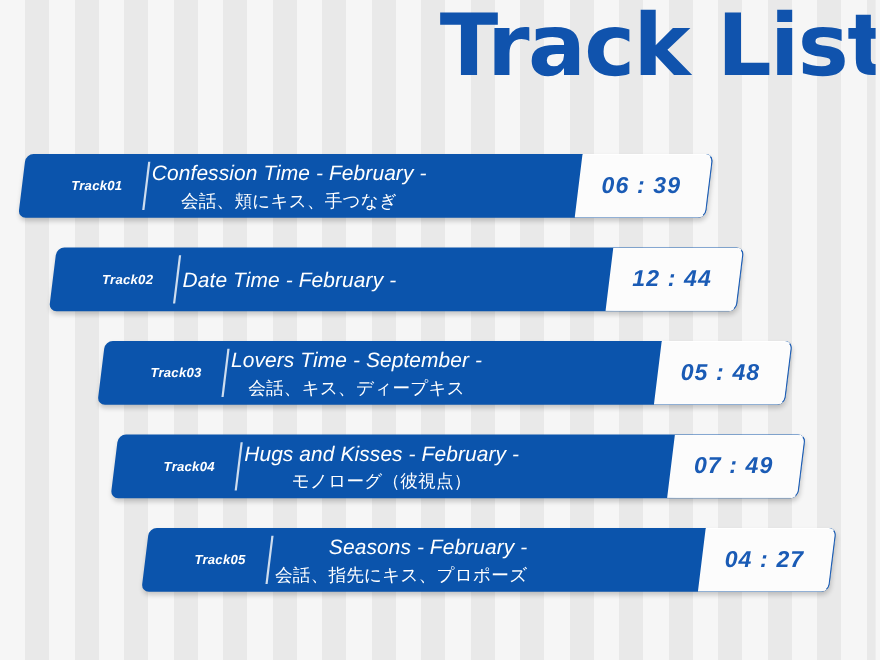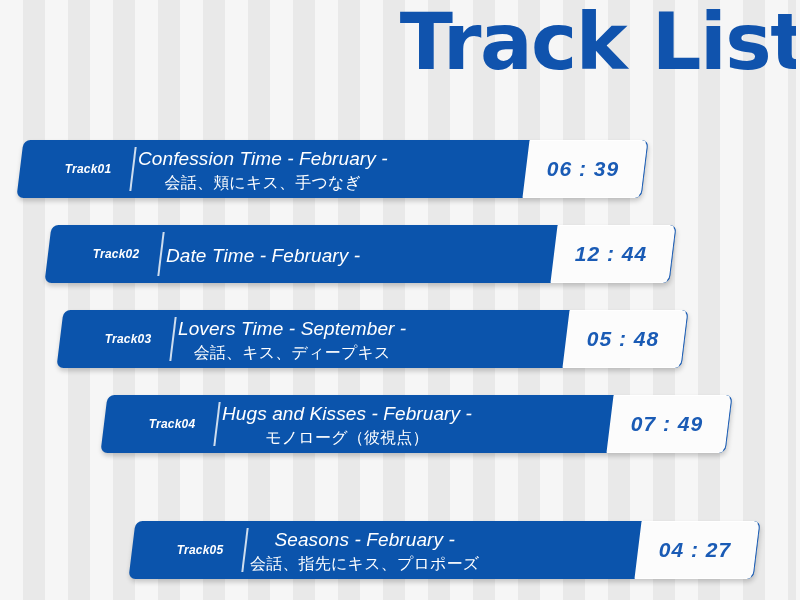--- a/index.html
+++ b/index.html
@@ -113,21 +113,21 @@
   }
 
   .track-text {
     position: absolute;
     left: 118px;
     top: 0;
     height: 58px;
     display: flex;
     flex-direction: column;
     justify-content: center;
-    align-items: center;
+    align-items: flex-end;
     padding-top: 2px;
   }
 
   .track-title {
     color: #ffffff;
     font-size: 19px;
     font-style: italic;
     font-weight: 400;
     letter-spacing: 0.1px;
     white-space: nowrap;
@@ -189,21 +189,21 @@
           <div class="divider" style="left: 112px;"></div>
         </div>
         <div class="row-content">
           <div class="track-no">Track02</div>
           <div class="track-text">
             <div class="track-title">Date Time - February -</div>
           </div>
           <div class="track-time" style="left: 507px;">12 : 44</div>
         </div>
       </div>
-      <div class="track-row" style="left: 60px; top: 310px; width: 625px;">
+      <div class="track-row" style="left: 92px; top: 310px; width: 625px;">
         <div class="row-skew">
           <div class="time-panel"></div>
           <div class="divider" style="left: 112px;"></div>
         </div>
         <div class="row-content">
           <div class="track-no">Track03</div>
           <div class="track-text">
             <div class="track-title">Lovers Time - September -</div>
             <div class="track-sub">会話、キス、ディープキス</div>
           </div>
@@ -217,21 +217,21 @@
         </div>
         <div class="row-content">
           <div class="track-no">Track04</div>
           <div class="track-text">
             <div class="track-title">Hugs and Kisses - February -</div>
             <div class="track-sub">モノローグ（彼視点）</div>
           </div>
           <div class="track-time" style="left: 507px;">07 : 49</div>
         </div>
       </div>
-      <div class="track-row" style="left: 132px; top: 480px; width: 625px; margin-top: 41px;">
+      <div class="track-row" style="left: 132px; top: 480px; width: 625px;">
         <div class="row-skew">
           <div class="time-panel"></div>
           <div class="divider" style="left: 112px;"></div>
         </div>
         <div class="row-content">
           <div class="track-no">Track05</div>
           <div class="track-text">
             <div class="track-title">Seasons - February -</div>
             <div class="track-sub">会話、指先にキス、プロポーズ</div>
           </div>

